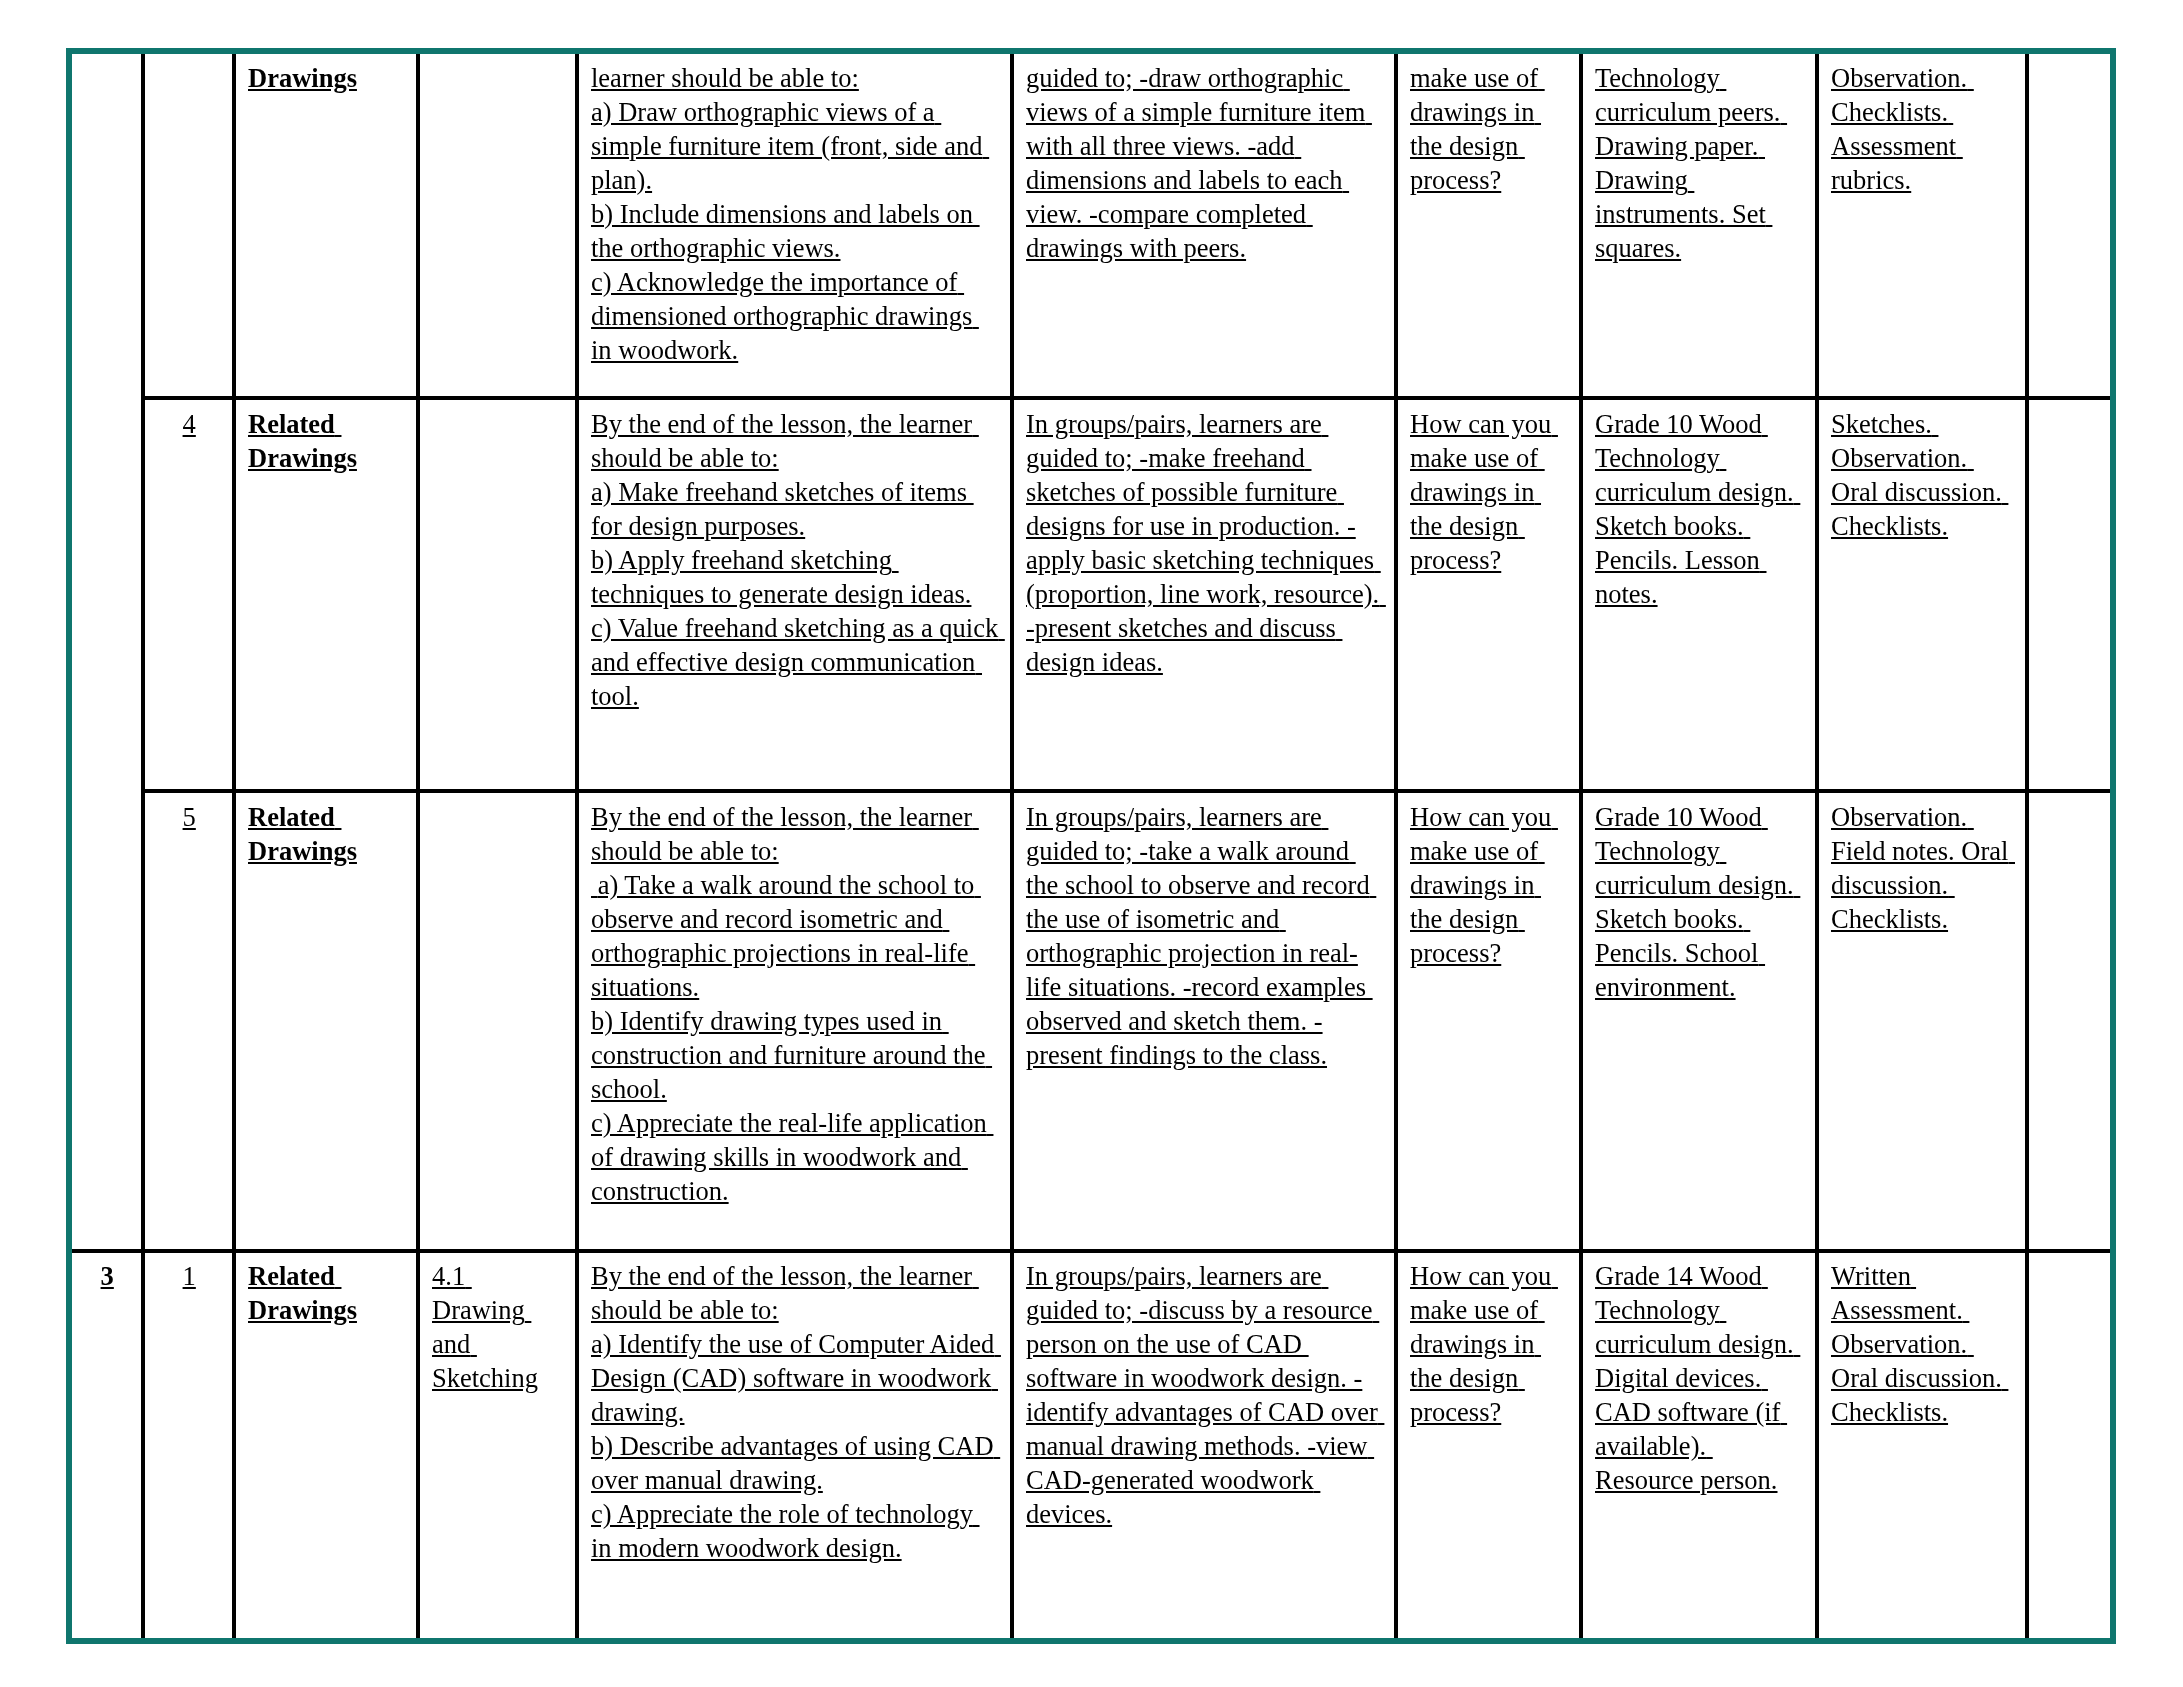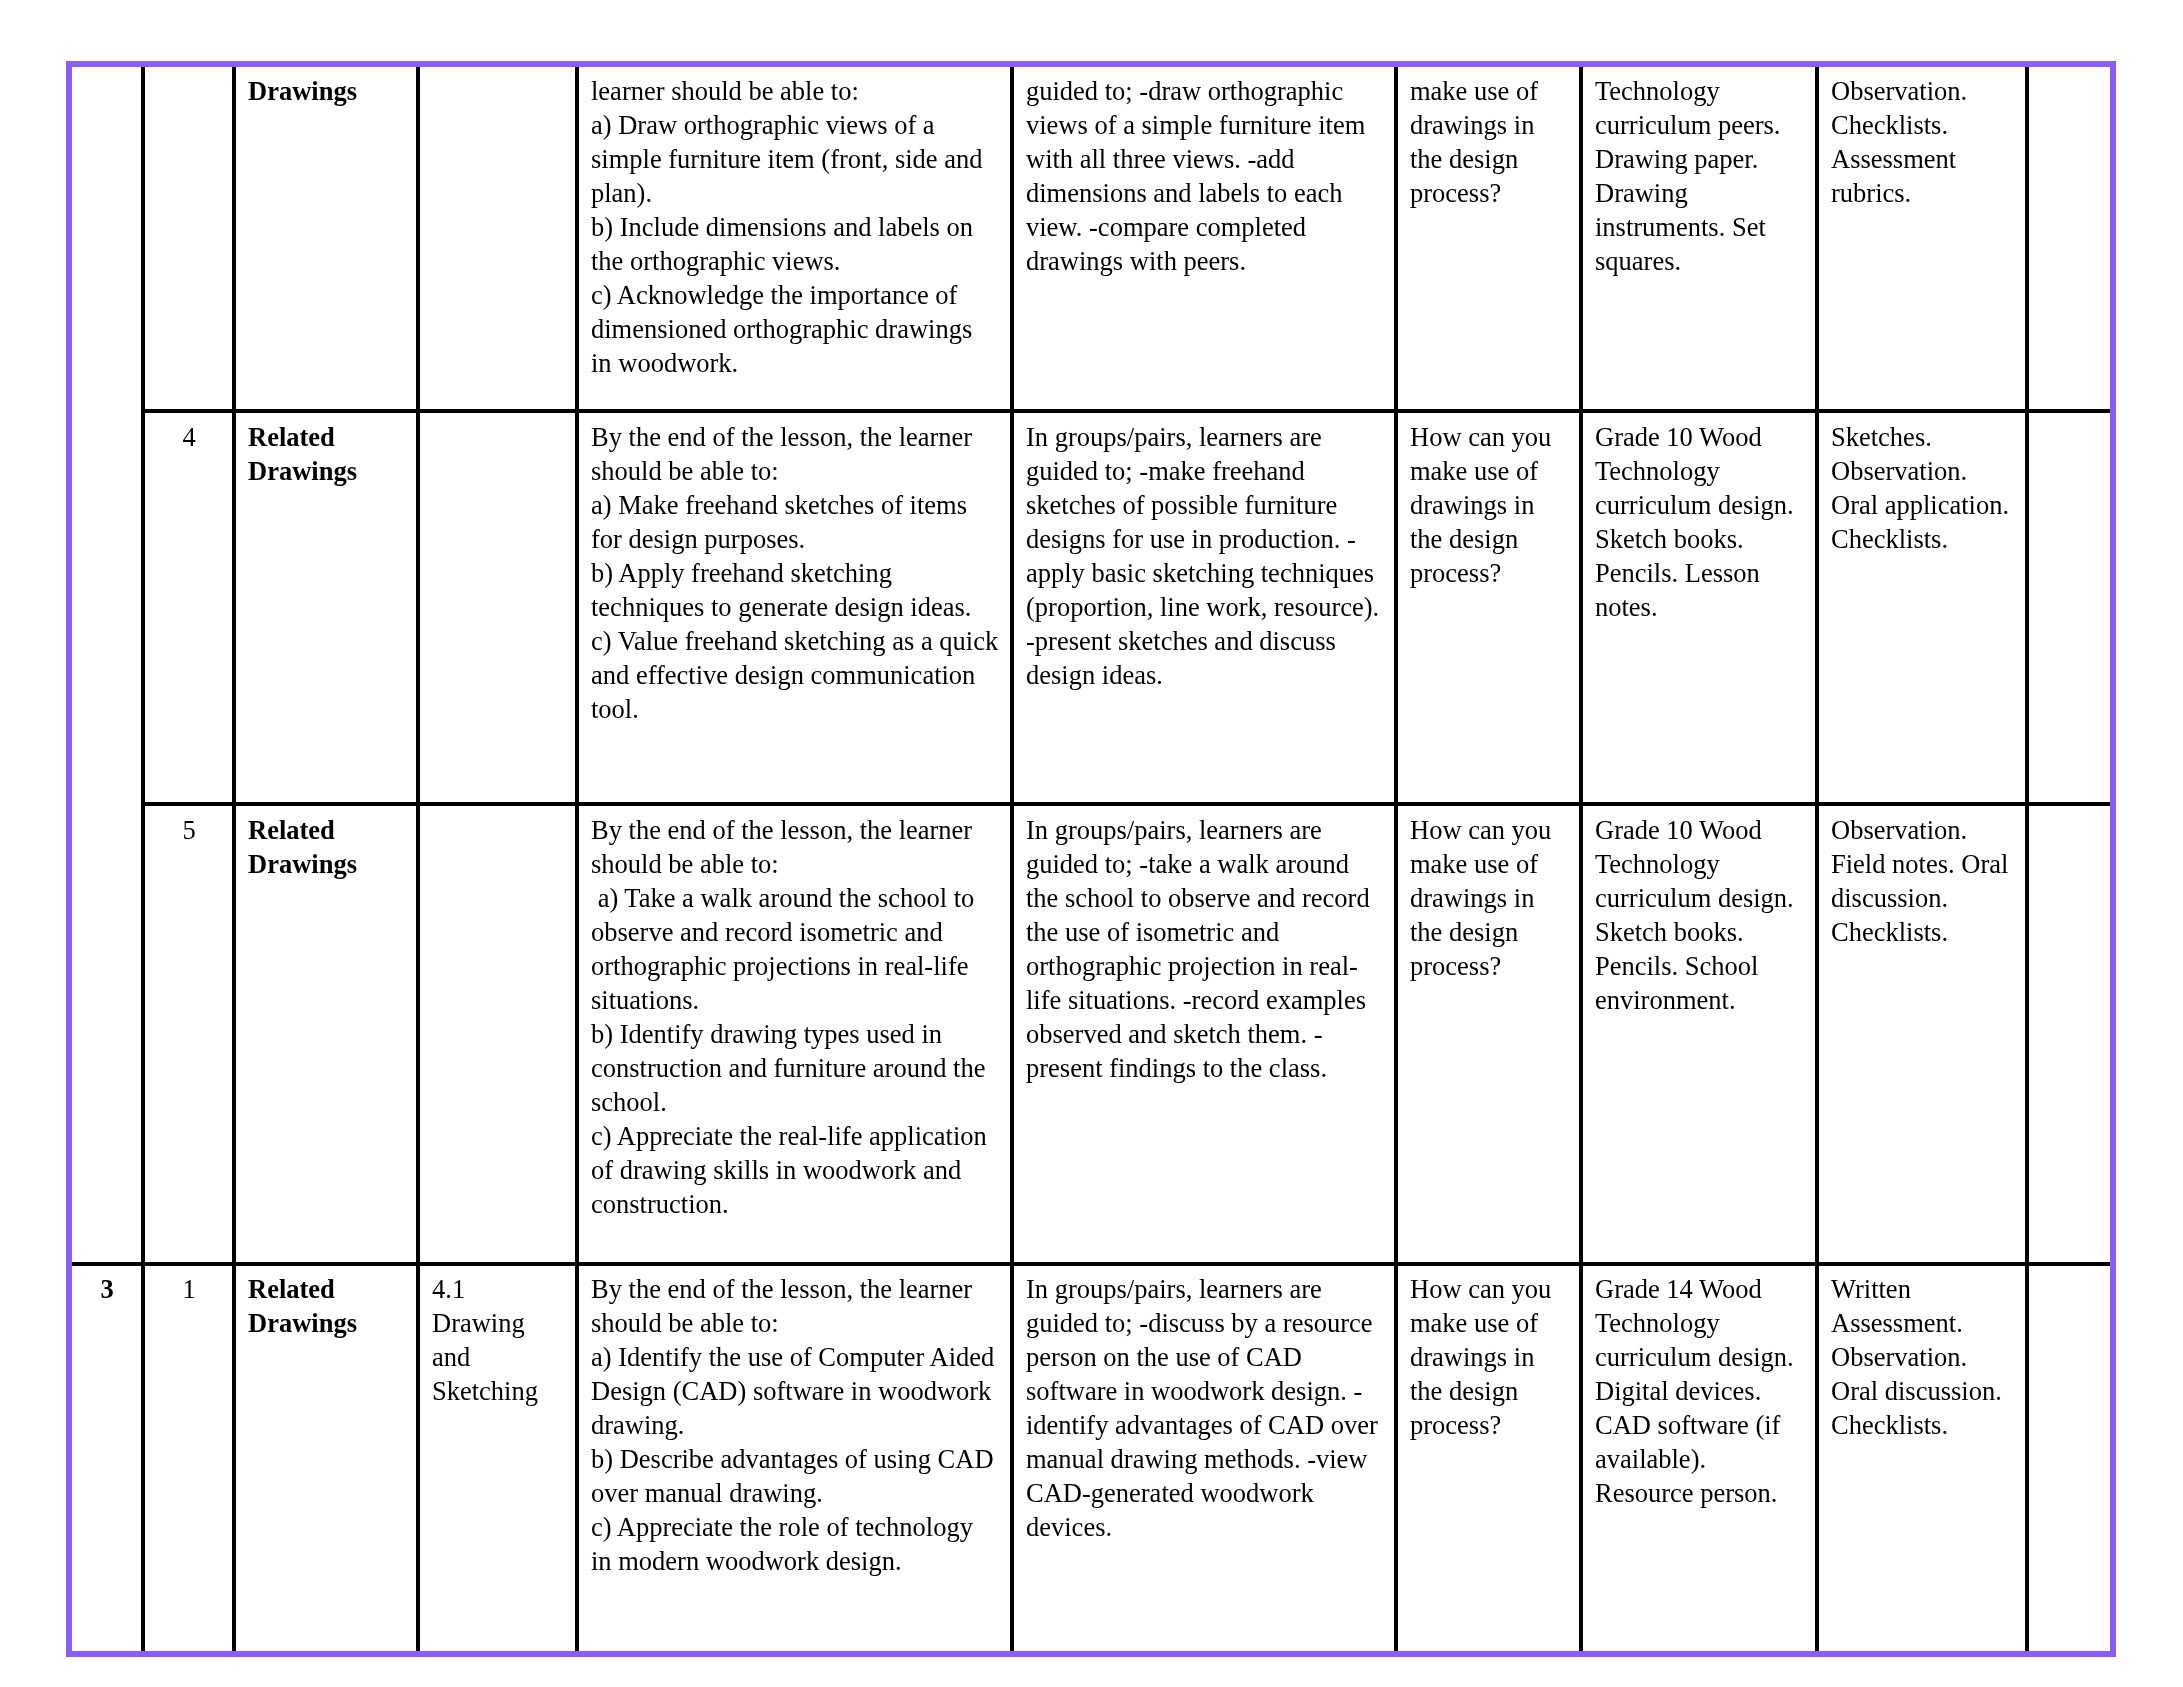--- a/index.html
+++ b/index.html
@@ -11,25 +11,26 @@
     position: relative;
     width: 2183px;
     height: 1687px;
     background: #ffffff;
     font-family: "Liberation Serif", "DejaVu Serif", serif;
     color: #000000;
   }
   table.sow {
     position: absolute;
     left: 66px;
-    top: 61px;
+    top: 48px;
     width: 2047px;
     border-collapse: collapse;
     table-layout: fixed;
-    border: 6px solid #8b5cf6;
+    border: 6px solid #0f766e;
+    text-decoration: underline;
   }
   table.sow td {
     border: 4px solid #000000;
     vertical-align: top;
     padding: 6.6px 10.6px 6.6px 12px;
     font-size: 26.5px;
     line-height: 34px;
     white-space: pre-wrap;
     word-wrap: break-word;
     overflow: hidden;
@@ -82,21 +83,21 @@
       <td class="center v-mid">4</td>
       <td class="bold">Related Drawings</td>
       <td></td>
       <td>By the end of the lesson, the learner should be able to:
 a) Make freehand sketches of items for design purposes.
 b) Apply freehand sketching techniques to generate design ideas.
 c) Value freehand sketching as a quick and effective design communication tool.</td>
       <td>In groups/pairs, learners are guided to; -make freehand sketches of possible furniture designs for use in production. -apply basic sketching techniques (proportion, line work, resource). -present sketches and discuss design ideas.</td>
       <td>How can you make use of drawings in the design process?</td>
       <td>Grade 10 Wood Technology curriculum design. Sketch books. Pencils. Lesson notes.</td>
-      <td>Sketches. Observation. Oral application. Checklists.</td>
+      <td>Sketches. Observation. Oral discussion. Checklists.</td>
       <td></td>
     </tr>
 
     <tr class="r3">
       <td class="center v-mid">5</td>
       <td class="bold">Related Drawings</td>
       <td></td>
       <td>By the end of the lesson, the learner should be able to:
  a) Take a walk around the school to observe and record isometric and orthographic projections in real-life situations.
 b) Identify drawing types used in construction and furniture around the school.

